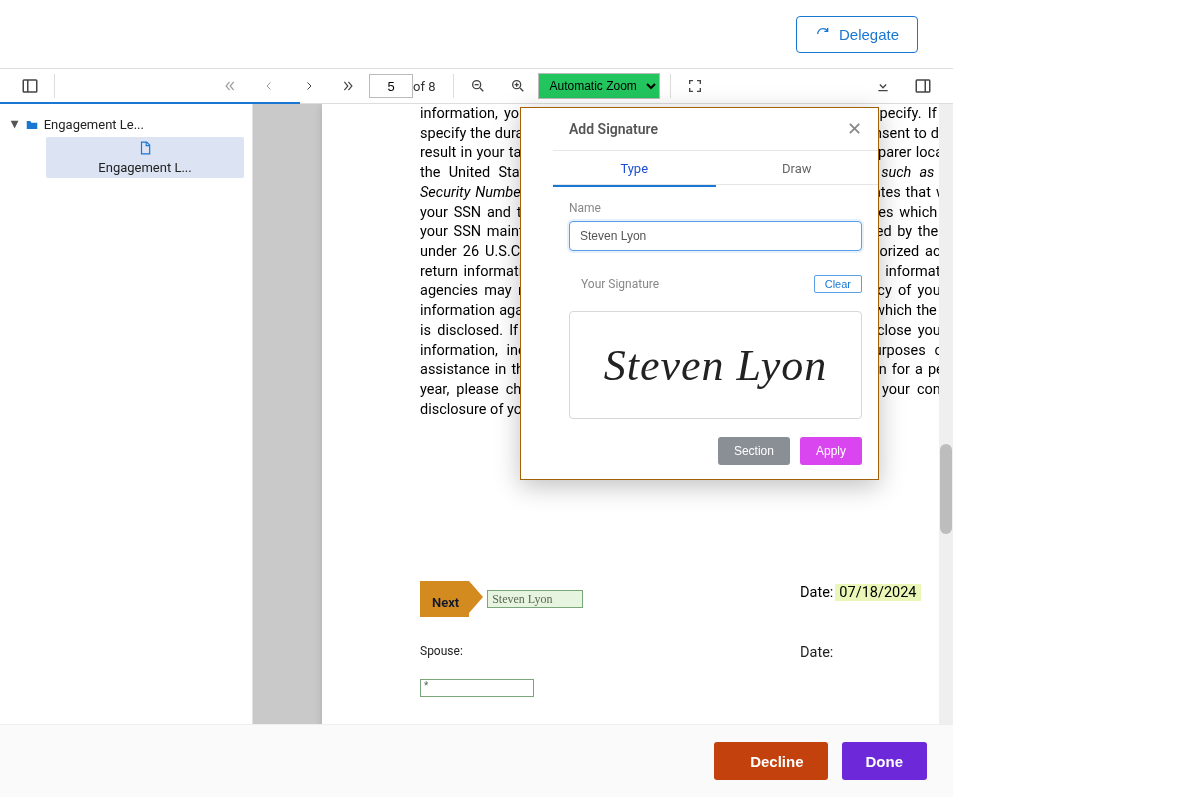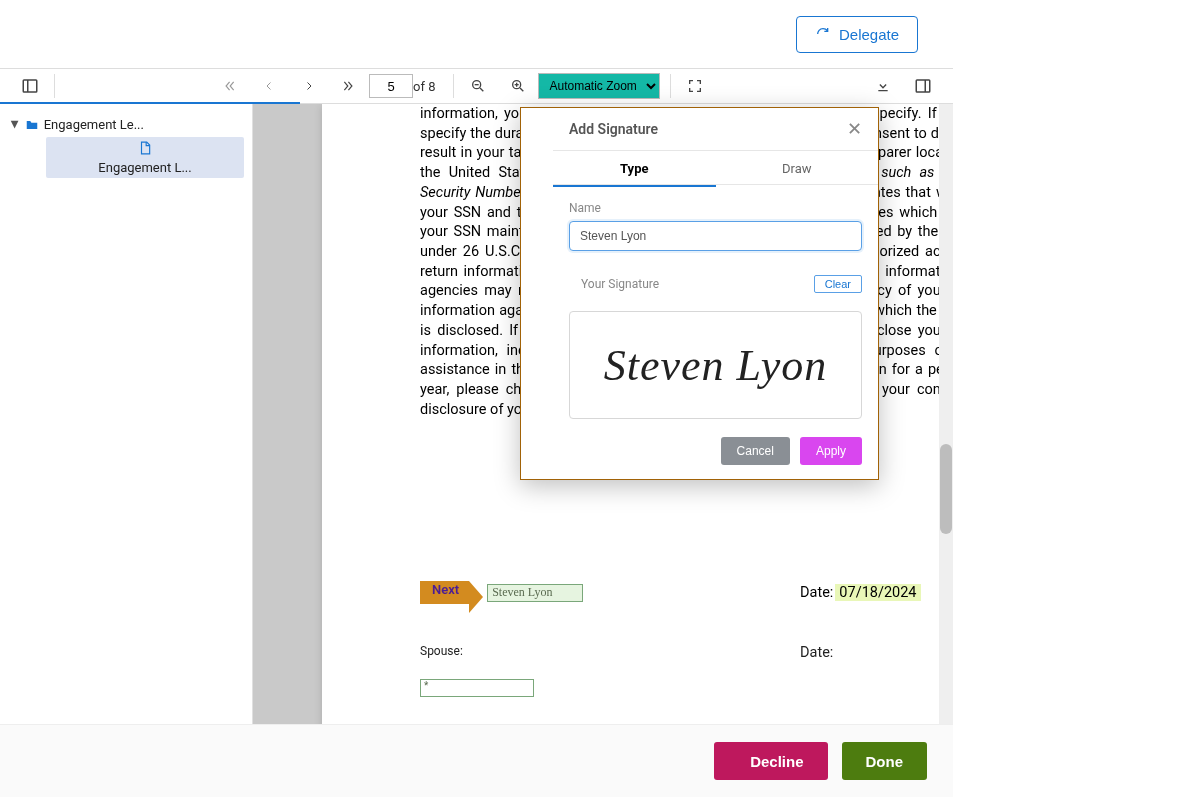--- a/index.html
+++ b/index.html
@@ -11,21 +11,21 @@
   .delegate-btn { border:1.5px solid #1976d2; color:#1976d2; background:#fff; padding:9px 18px; font-size:15px; border-radius:4px; display:flex; align-items:center; gap:8px; cursor:pointer; }
   .delegate-btn svg { width:16px; height:16px; }
 
   
   .toolbar { height:36px; border-top:1px solid #ddd; border-bottom:1px solid #ddd; display:flex; align-items:center; padding:0 10px; position:relative; }
   .tb-btn { width:40px; height:36px; display:flex; align-items:center; justify-content:center; color:#444; cursor:pointer; }
   .tb-sep { width:1px; height:24px; background:#ddd; margin:0 4px; }
   .tb-spacer { flex:1; }
   .page-input { width:44px; height:24px; border:1px solid #bbb; text-align:center; font-size:13px; }
   .page-of { margin-left:0; font-size:13px; color:#333; }
-  .zoom-select { height:26px; border:1px solid #bbb; font-size:12px; padding:0 6px; background:#14b8a6; }
+  .zoom-select { height:26px; border:1px solid #bbb; font-size:12px; padding:0 6px; background:#22c55e; }
   .tb-progress { position:absolute; left:0; bottom:-1px; height:2px; background:#1976d2; width:300px; }
 
   
   .main { display:flex; height:calc(797px - 68px - 36px - 73px); }
   .sidebar { width:253px; border-right:1px solid #e0e0e0; padding:10px 8px; font-size:13px; }
   .tree-row { display:flex; align-items:center; gap:4px; padding:3px 4px; white-space:nowrap; overflow:hidden; text-overflow:ellipsis; }
   .tree-row.selected { background:#dce3f2; border-radius:2px; }
   .tree-child { margin-left:38px; margin-top:2px;flex-direction:column; }
   .chev { display:inline-block; transform:rotate(90deg); font-size:10px; color:#555; }
   .folder-icon { color:#1976d2; }
@@ -35,46 +35,46 @@
   .doc-scrollbar { position:absolute; right:0; top:0; width:14px; height:100%; background:#efefef; }
   .doc-thumb { position:absolute; right:1px; top:340px; width:12px; height:90px; background:#bdbdbd; border-radius:6px; }
 
   .page { position:absolute; left:69px; top:0; width:792px; height:713px; background:#fff; box-shadow:0 2px 8px rgba(0,0,0,0.15); padding:0 98px; }
   .doc-text { font-size:14.5px; line-height:1.36; color:#000; text-align:justify; }
   .doc-text .block1 { margin-top:0; }
   .doc-text em { font-style:italic; }
   .doc-text .block2 { margin-top:58px; }
 
   .sig-row { position:absolute; left:98px; top:477px; display:flex; align-items:center; }
-  .next-tag { background:#d38b1f; color:#4c1d95; font-weight:600; font-size:13px; padding:1px 10px 7px 12px; position:relative; }
+  .next-tag { background:#d38b1f; color:#0f172a; font-weight:600; font-size:13px; padding:14px 10px 7px 12px; position:relative; }
   .next-tag::after { content:""; position:absolute; right:-14px; top:0; border-left:14px solid #d38b1f; border-top:16px solid transparent; border-bottom:16px solid transparent; }
   .sig-field { margin-left:18px; width:96px; height:18px; border:1px solid #7aa77a; background:#e6f4e0; font-family:"Brush Script MT","Segoe Script",cursive; font-size:12px; color:#5a6b50; padding:0 4px; display:flex; align-items:center; }
 
   .date-row { position:absolute; left:478px; top:480px; font-size:14.5px; color:#000; display:flex; align-items:center; }
   .date-val { background:#e9f7b8; padding:0 4px; margin-left:2px; }
 
   .spouse-row { position:absolute; left:98px; top:540px; font-size:12px; }
   .date2-row { position:absolute; left:478px; top:540px; font-size:14.5px; }
 
   .star-field { position:absolute; left:98px; top:575px; width:114px; height:18px; border:1px solid #7aa77a; font-size:10px; color:#5a6b50; padding:0 3px; }
 
   
   .bottombar { height:73px; border-top:1px solid #eee; display:flex; align-items:center; justify-content:flex-end; gap:14px; padding:0 26px; background:#fafafa; }
   .btn { height:38px; padding:0 24px; font-size:15px; font-weight:600; border:none; border-radius:3px; cursor:pointer; color:#fff; }
-  .btn-decline { background:#be185d;padding-left:36px; }
-  .btn-done { background:#4d7c0f; }
+  .btn-decline { background:#c2410c;padding-left:36px; }
+  .btn-done { background:#6d28d9; }
 
   
   .modal { position:absolute; left:520px; top:107px; width:359px; background:#fff; border:1px solid #a16207; box-shadow:0 6px 24px rgba(0,0,0,0.25); z-index:50; display:flex; flex-direction:column;padding-left:32px; }
   .modal-header { display:flex; align-items:center; justify-content:space-between; padding:12px 16px; border-bottom:1px solid #e6e6e6; }
   .modal-title { font-size:14px; font-weight:600; color:#555; }
   .modal-close { color:#888; cursor:pointer; font-size:18px; line-height:1; }
   .modal-tabs { display:flex; border-bottom:1px solid #e6e6e6; }
   .mtab { flex:1; text-align:center; padding:10px 0 8px; font-size:13px; color:#666; cursor:pointer; }
-  .mtab.active { color:#000000; font-weight:700; }
+  .mtab.active { color:#1d4ed8; font-weight:400; }
   .tab-underline-bar { height:2px; background:#1976d2; width:50%; }
   .modal-body { padding:14px 16px 8px; }
   .mlabel { font-size:12px; color:#888; margin-bottom:6px; }
   .mname-input { width:100%; height:30px; border:1.5px solid #5aa0e6; border-radius:4px; padding:0 10px; font-size:12px; color:#555; outline:none; box-shadow:0 0 0 2px rgba(90,160,230,0.15); }
   .sig-label-row { display:flex; justify-content:space-between; align-items:center; margin-top:14px; }
   .clear-btn { border:1px solid #5aa0e6; color:#1976d2; background:#fff; font-size:11px; padding:2px 10px; border-radius:2px; cursor:pointer; }
   .sig-canvas { margin-top:8px; height:108px; border:1px solid #d7d7d7; border-radius:4px; display:flex; align-items:center; justify-content:center; }
   .sig-script { font-family:"Brush Script MT","Segoe Script",cursive; font-size:44px; font-style:italic; font-weight:500; letter-spacing:1px; }
   .modal-footer { padding:10px 16px 14px; display:flex; justify-content:flex-end; gap:10px; }
   .mbtn { height:28px; padding:0 16px; border:none; border-radius:3px; font-size:12px; cursor:pointer; color:#fff; }
@@ -258,21 +258,21 @@
         <button class="clear-btn">
           <span>Clear</span>
         </button>
       </div>
       <div class="sig-canvas">
         <span class="sig-script">Steven Lyon</span>
       </div>
     </div>
     <div class="modal-footer">
       <button class="mbtn mbtn-cancel">
-        <span>Cancel</span>
+        <span>Section</span>
       </button>
       <button class="mbtn mbtn-apply">
         <span>Apply</span>
       </button>
     </div>
   </div>
 
 </div>
 
 </body></html>

